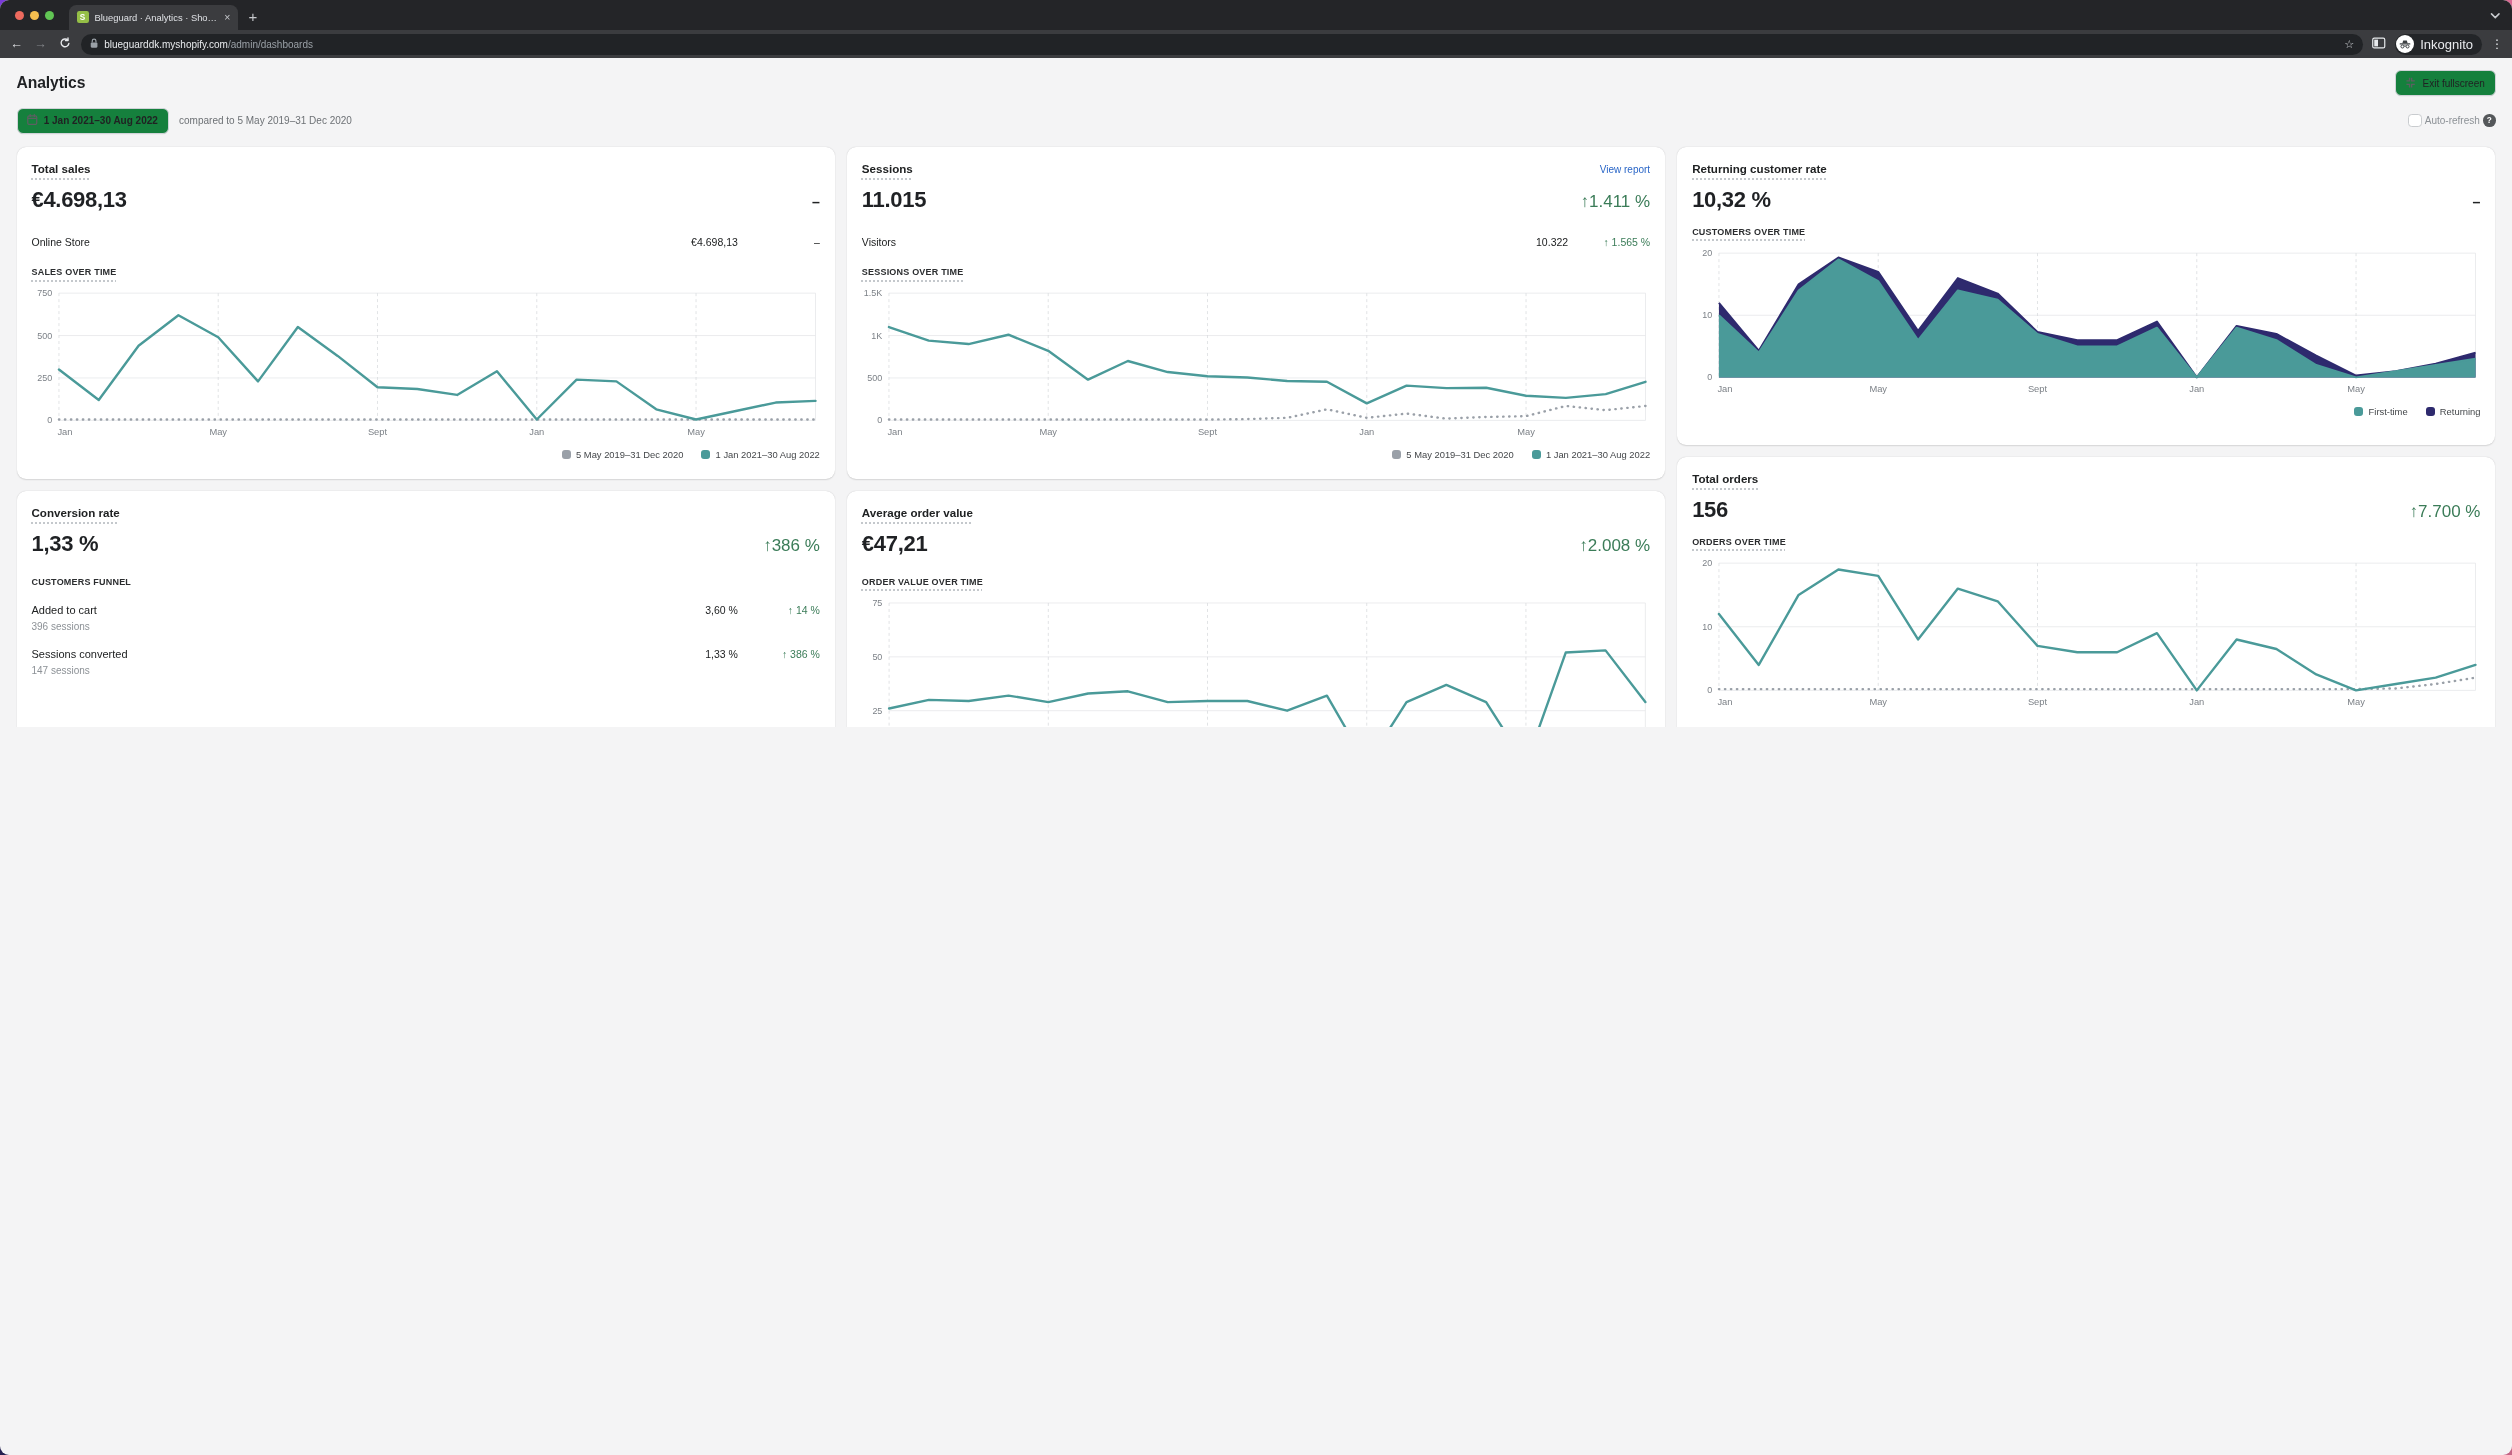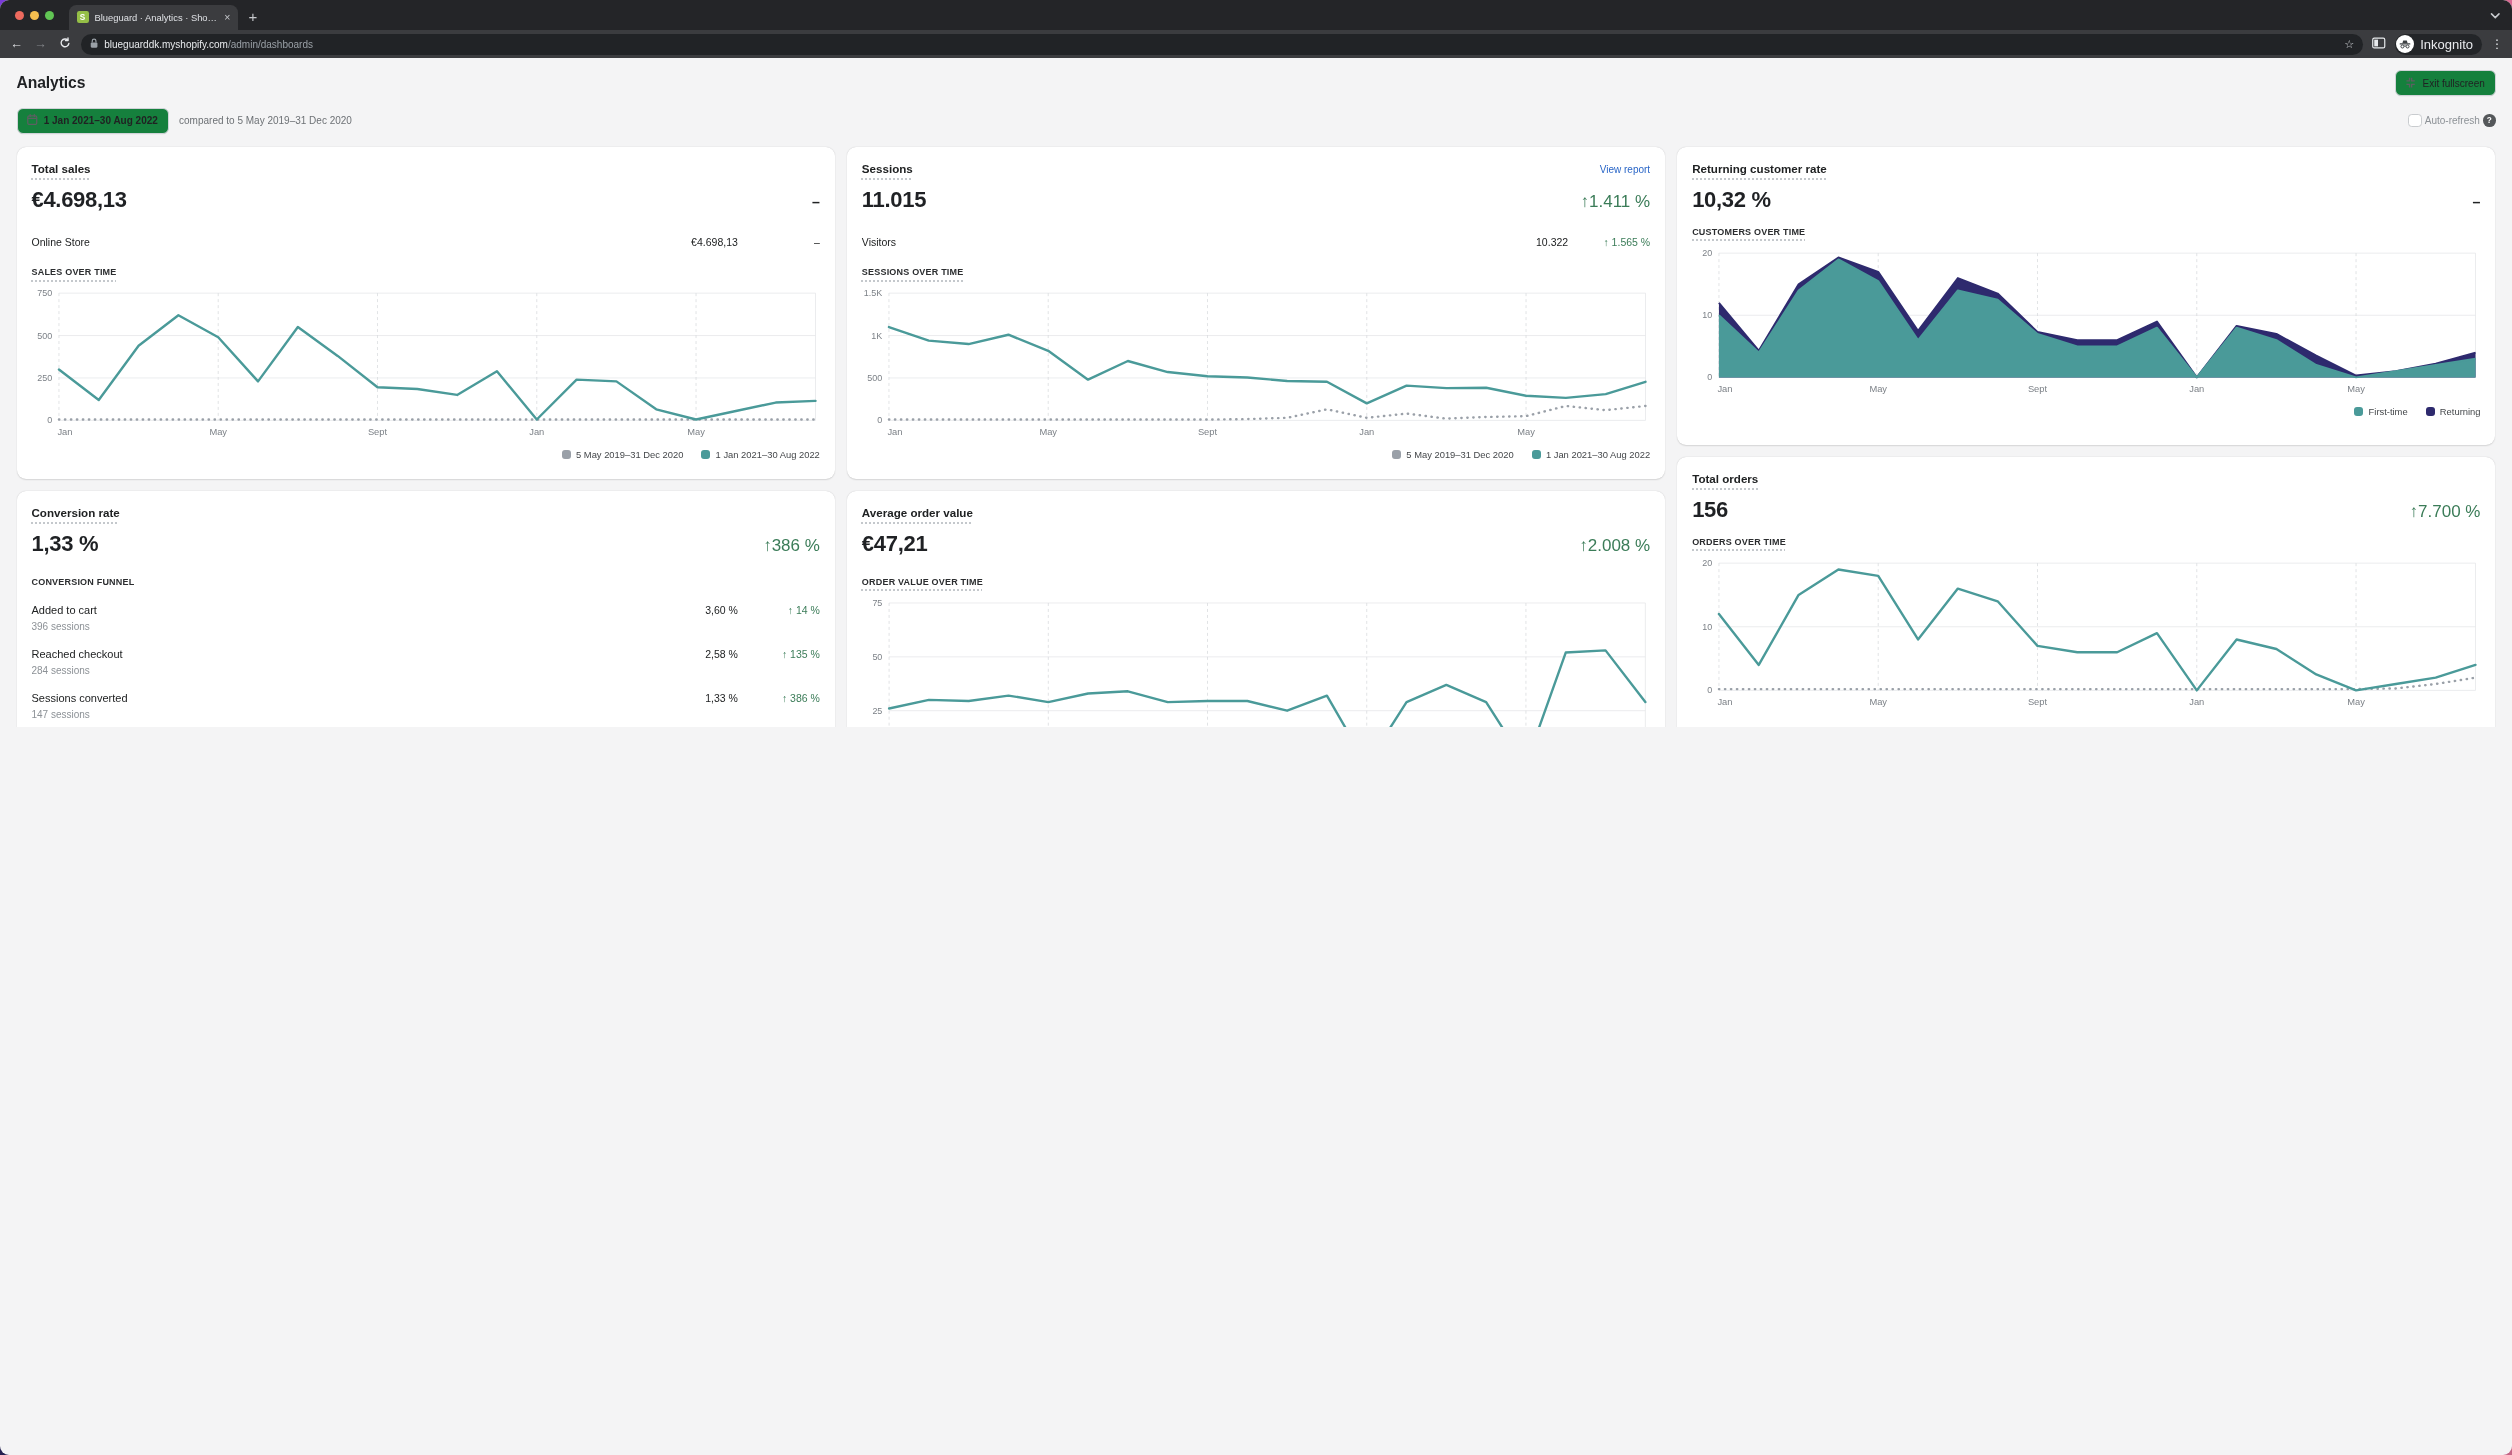--- a/index.html
+++ b/index.html
@@ -237,37 +237,29 @@
         </div>
 
         <div class="card" style="height:419px;">
           <div class="card-head">
             <span class="card-title">Conversion rate</span>
           </div>
           <div class="metric-row">
             <span class="metric">1,33 %</span>
             <span class="delta-big">↑386 %</span>
           </div>
-          <span class="section-label plain">CONVERSION FUNNEL</span>
+          <span class="section-label plain">CUSTOMERS FUNNEL</span>
           <div>
             <div>
               <div class="funnel-row">
                 <span class="funnel-name">Added to cart</span>
                 <span class="funnel-val">3,60 %</span>
                 <span class="funnel-delta delta-sm">↑ 14 %</span>
               </div>
               <div class="funnel-sessions">396 sessions</div>
-            </div>
-            <div>
-              <div class="funnel-row">
-                <span class="funnel-name">Reached checkout</span>
-                <span class="funnel-val">2,58 %</span>
-                <span class="funnel-delta delta-sm">↑ 135 %</span>
-              </div>
-              <div class="funnel-sessions">284 sessions</div>
             </div>
             <div>
               <div class="funnel-row">
                 <span class="funnel-name">Sessions converted</span>
                 <span class="funnel-val">1,33 %</span>
                 <span class="funnel-delta delta-sm">↑ 386 %</span>
               </div>
               <div class="funnel-sessions">147 sessions</div>
             </div>
           </div>

